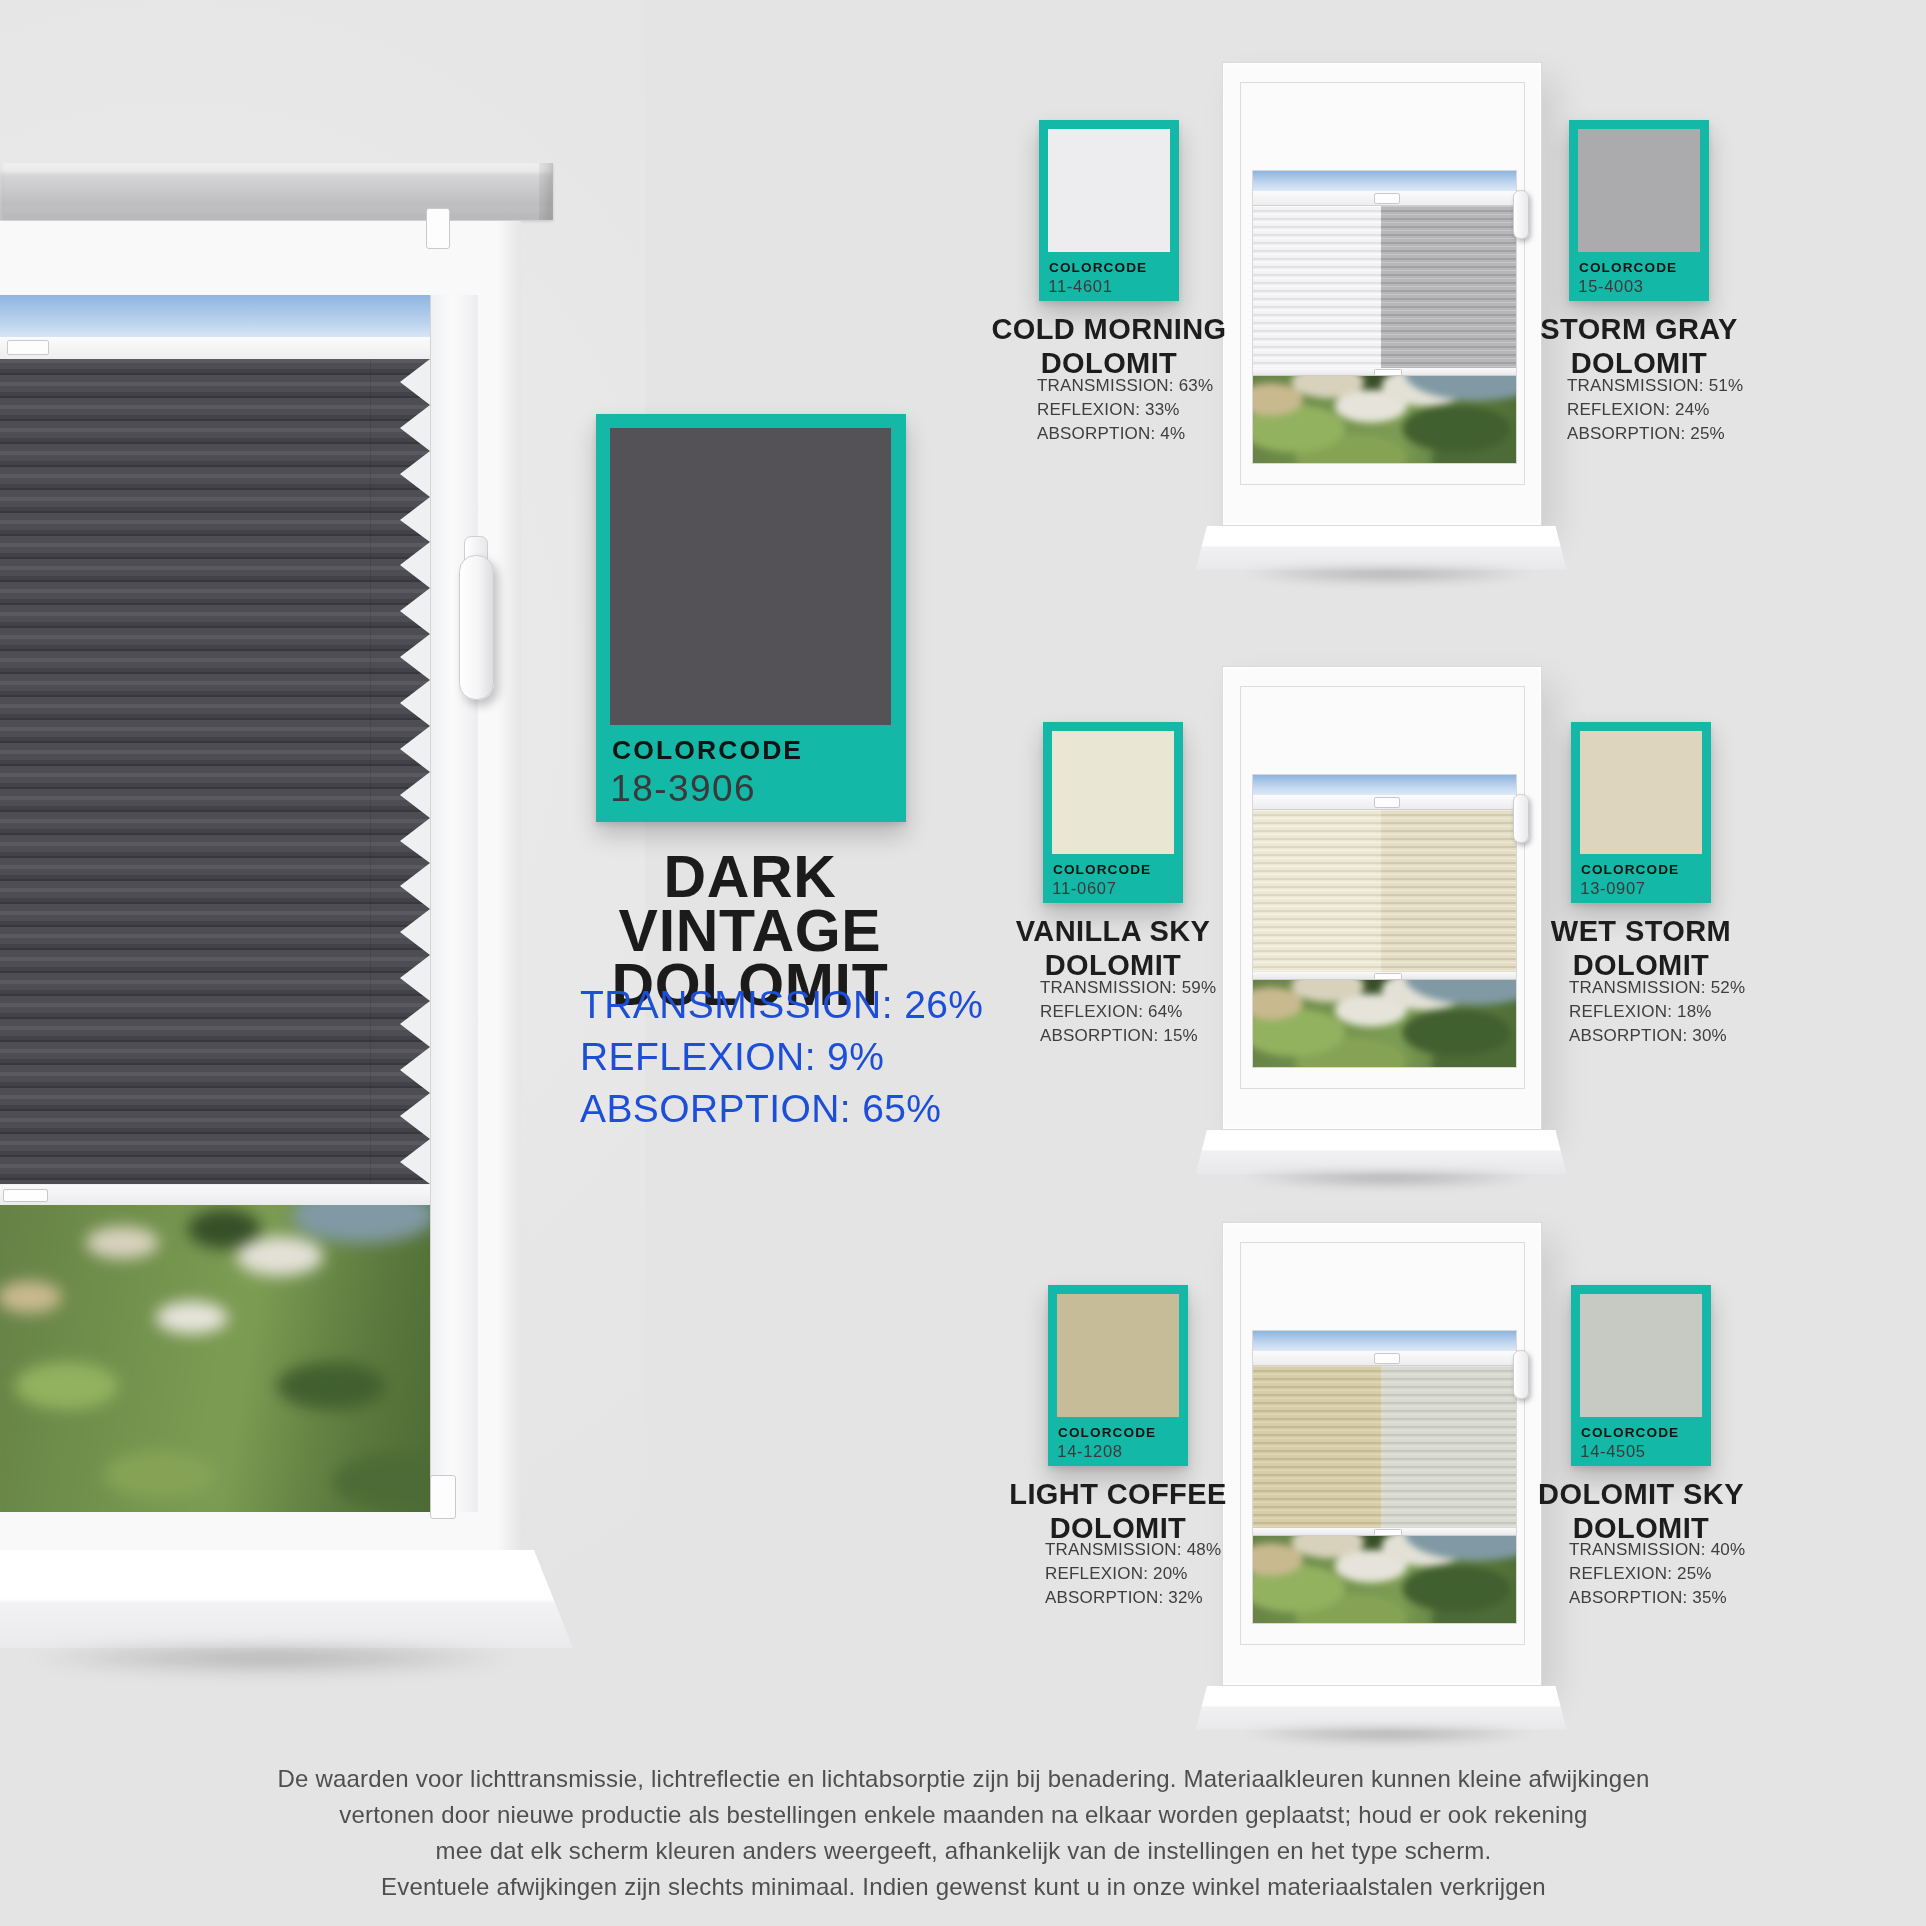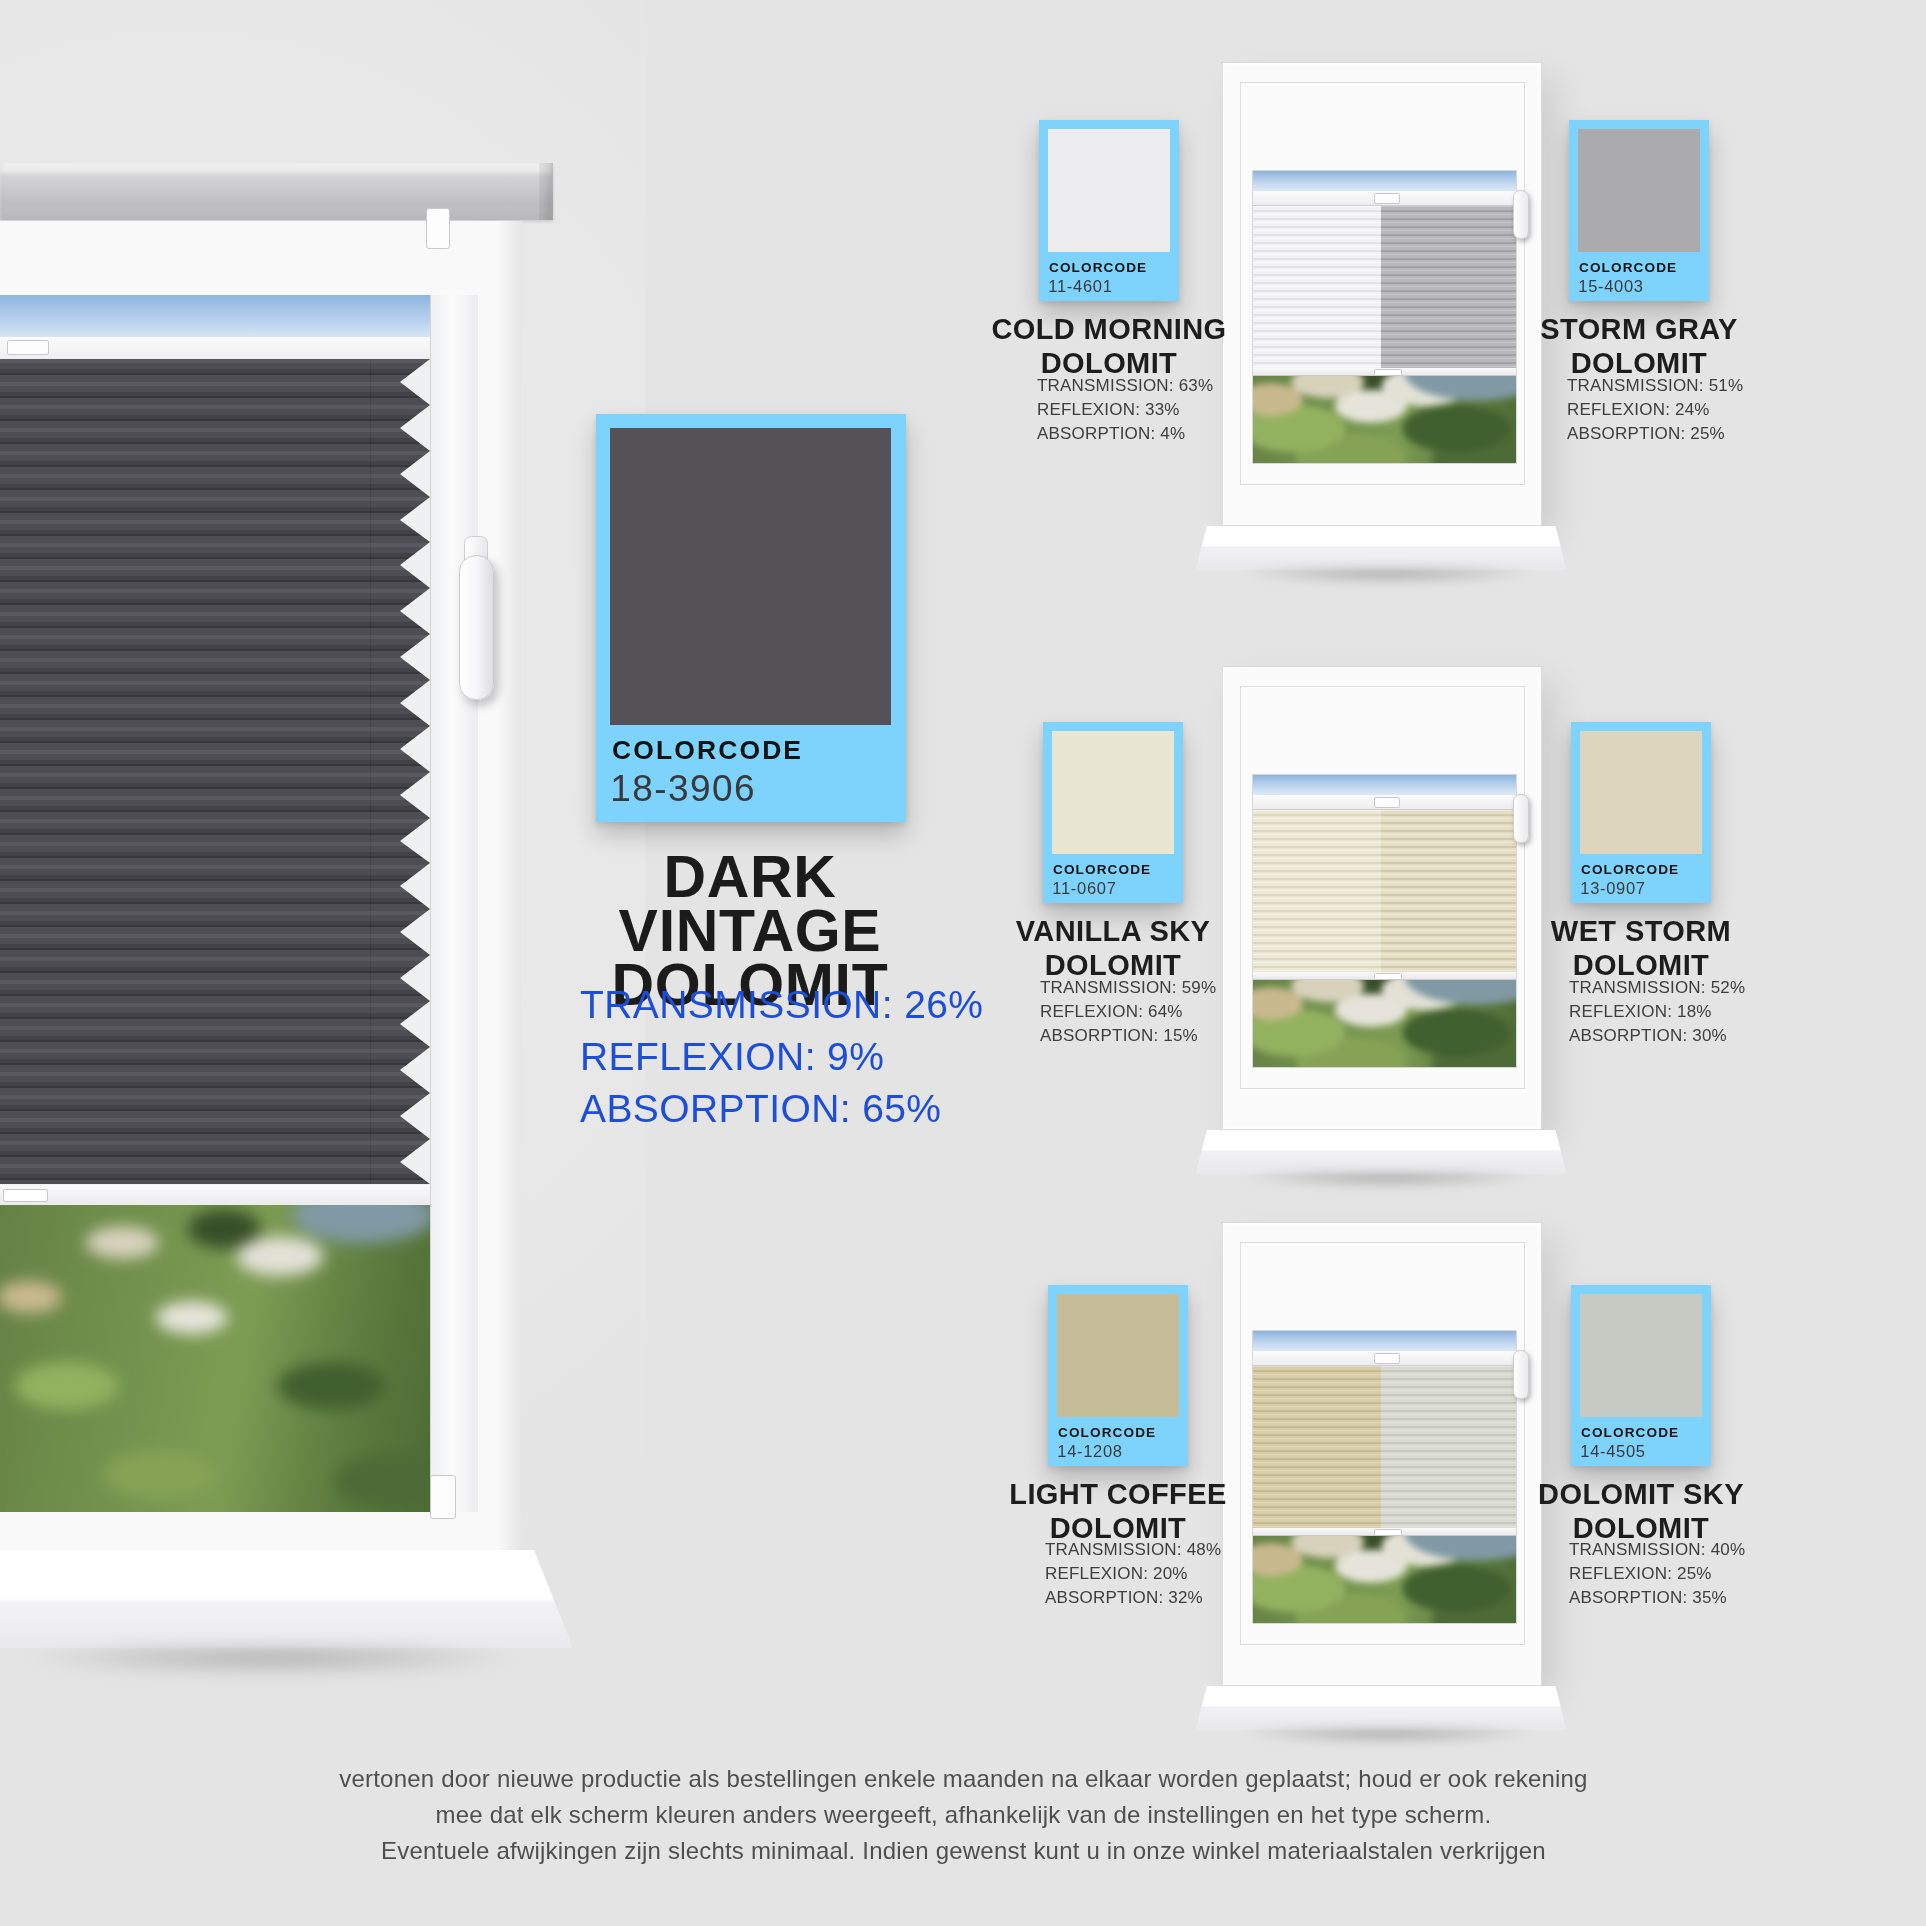--- a/index.html
+++ b/index.html
@@ -57,21 +57,21 @@
   .pl-hinge.top{left:426px;top:208px;width:21.5px;height:39px;}
   .pl-hinge.bot{left:430px;top:1475px;width:24px;height:42px;}
   .pl-sill{left:0;top:1550px;width:573px;height:98px;
     clip-path:polygon(0 0,534px 0,573px 100%,0 100%);
     background:linear-gradient(180deg,#ffffff 0%,#ffffff 50%,#f2f2f4 54%,#eaeaec 100%);}
   .pl-sill-shadow{left:0;top:1645px;width:602px;height:43px;
     background:radial-gradient(55% 55% at 45% 30%, rgba(0,0,0,0.22) 0%, rgba(0,0,0,0.10) 45%, transparent 75%);
     filter:blur(7.2px);}
 
   
-  .card{background:#7dd3fc;box-shadow:0 13px 23px rgba(0,0,0,0.20), 0 2.9px 5.7px rgba(0,0,0,0.10);}
+  .card{background:#14b8a6;box-shadow:0 13px 23px rgba(0,0,0,0.20), 0 2.9px 5.7px rgba(0,0,0,0.10);}
   .card-big{left:596px;top:414px;width:310px;height:408px;}
   .card-big .sq{position:absolute;left:14.3px;top:14.3px;width:281px;height:297px;}
   .card-big .lbl{position:absolute;left:16px;top:321px;font-size:26.5px;font-weight:800;letter-spacing:2.1px;color:#131313;}
   .card-big .code{position:absolute;left:14.3px;top:354px;font-size:37px;font-weight:300;letter-spacing:1.4px;color:#39393b;}
   .feat-name{left:535px;top:850px;width:430px;text-align:center;
     font-size:59px;font-weight:700;letter-spacing:0.7px;color:#1b1b1b;line-height:54px;}
   .feat-specs{left:580px;top:979px;font-size:39px;font-weight:400;color:#1d4ed8;line-height:52px;letter-spacing:0.4px;}
 
   
   .card-sm{width:140px;height:181px;}
@@ -322,17 +322,18 @@
   <div>DOLOMIT SKY</div>
   <div>DOLOMIT</div>
 </div>
 <div class="abs p-specs" style="left:1569px;top:1538px;">
   <div>TRANSMISSION: 40%</div>
   <div>REFLEXION: 25%</div>
   <div>ABSORPTION: 35%</div>
 </div>
 
 <div class="abs footer">
+  <div>De waarden voor lichttransmissie, lichtreflectie en lichtabsorptie zijn bij benadering. Materiaalkleuren kunnen kleine afwijkingen</div>
   <div>vertonen door nieuwe productie als bestellingen enkele maanden na elkaar worden geplaatst; houd er ook rekening</div>
   <div>mee dat elk scherm  kleuren anders weergeeft, afhankelijk van de instellingen en het type scherm.</div>
   <div>Eventuele afwijkingen zijn slechts minimaal. Indien gewenst kunt u in onze winkel materiaalstalen verkrijgen</div>
 </div>
 
 
 </body></html>

